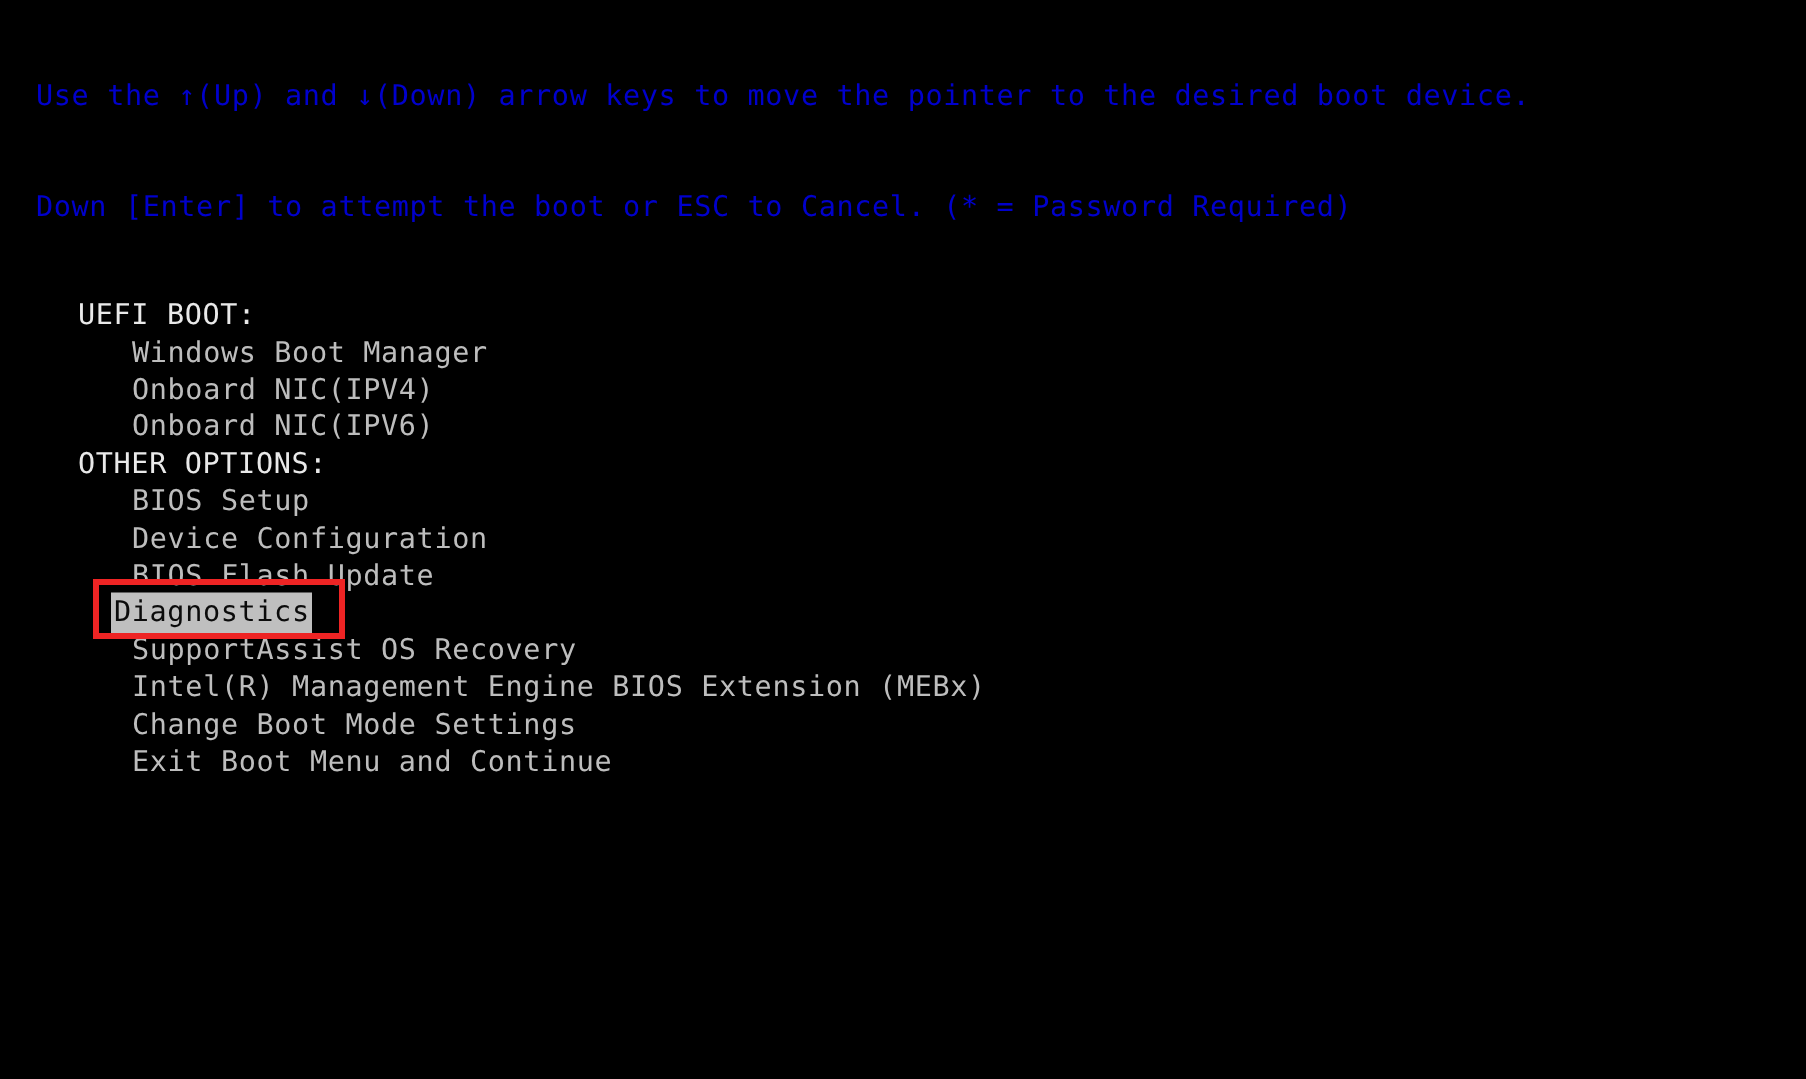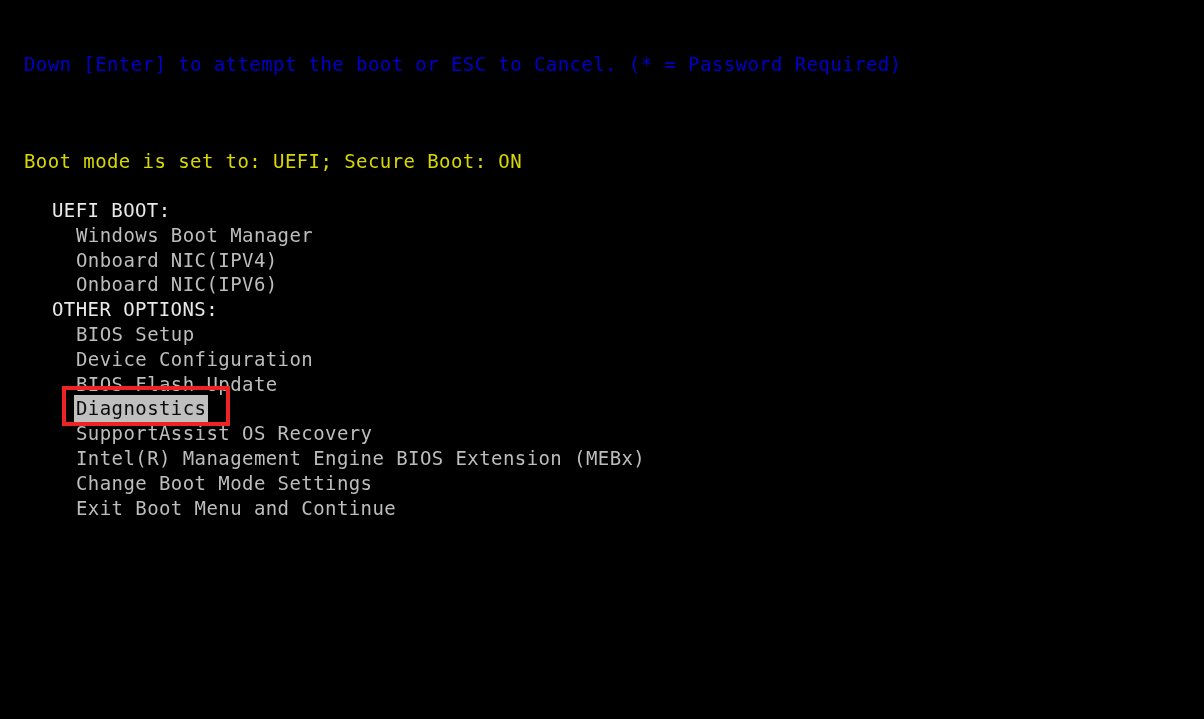--- a/index.html
+++ b/index.html
@@ -43,21 +43,21 @@
   #menu {
     left: 24px;
     top: 198px;
   }
   .menu-line { display: block; height: 24.8px; }
   .section-head { color: #e9e9e9; margin-left: 28px; }
   .menu-item {
     color: #bdbdbd;
     padding-left: 52px; 
   }
-  .menu-item .label { display: inline-block; }
+  .menu-item .label { display: inline-block; margin-left: 12px; }
 
   .menu-item.selected .label {
     background: #bfbfbf;
     color: #0b0b0b;
     padding: 1px 2px;
     margin: -1px -2px;
   }
 
   
   #annotation-box {
@@ -70,22 +70,22 @@
     box-sizing: content-box;
     pointer-events: none;
   }
 </style>
 </head>
 <body>
 
 <div id="screen" style="background: rgb(0, 0, 0);">
 
   <div class="block" id="instructions" style="color: rgb(0, 0, 204);">
+    <span class="line">Use the ↑(Up) and ↓(Down) arrow keys to move the pointer to the desired boot device.</span>
     <span class="line">Down [Enter] to attempt the boot or ESC to Cancel. (* = Password Required)</span>
   </div>
 
-  <div class="block" id="bootmode" style="color: rgb(216, 216, 0);">Boot mode is set to: UEFI; Secure Boot: ON</div>
 
   <div class="block" id="menu"><span class="menu-line section-head" style="color: rgb(233, 233, 233);">UEFI BOOT:</span><span class="menu-line menu-item" style="color: rgb(189, 189, 189);"><span class="label">Windows Boot Manager</span></span><span class="menu-line menu-item" style="color: rgb(189, 189, 189);"><span class="label">Onboard NIC(IPV4)</span></span><span class="menu-line menu-item" style="color: rgb(189, 189, 189);"><span class="label">Onboard NIC(IPV6)</span></span><span class="menu-line section-head" style="color: rgb(233, 233, 233);">OTHER OPTIONS:</span><span class="menu-line menu-item" style="color: rgb(189, 189, 189);"><span class="label">BIOS Setup</span></span><span class="menu-line menu-item" style="color: rgb(189, 189, 189);"><span class="label">Device Configuration</span></span><span class="menu-line menu-item" style="color: rgb(189, 189, 189);"><span class="label">BIOS Flash Update</span></span><span class="menu-line menu-item selected" style="color: rgb(189, 189, 189);"><span class="label" style="background: rgb(191, 191, 191); color: rgb(11, 11, 11);">Diagnostics</span></span><span class="menu-line menu-item" style="color: rgb(189, 189, 189);"><span class="label">SupportAssist OS Recovery</span></span><span class="menu-line menu-item" style="color: rgb(189, 189, 189);"><span class="label">Intel(R) Management Engine BIOS Extension (MEBx)</span></span><span class="menu-line menu-item" style="color: rgb(189, 189, 189);"><span class="label">Change Boot Mode Settings</span></span><span class="menu-line menu-item" style="color: rgb(189, 189, 189);"><span class="label">Exit Boot Menu and Continue</span></span></div>
 
   <div id="annotation-box" style="border-color: rgb(238, 36, 36);"></div>
 
 </div>
 
 </body></html>

